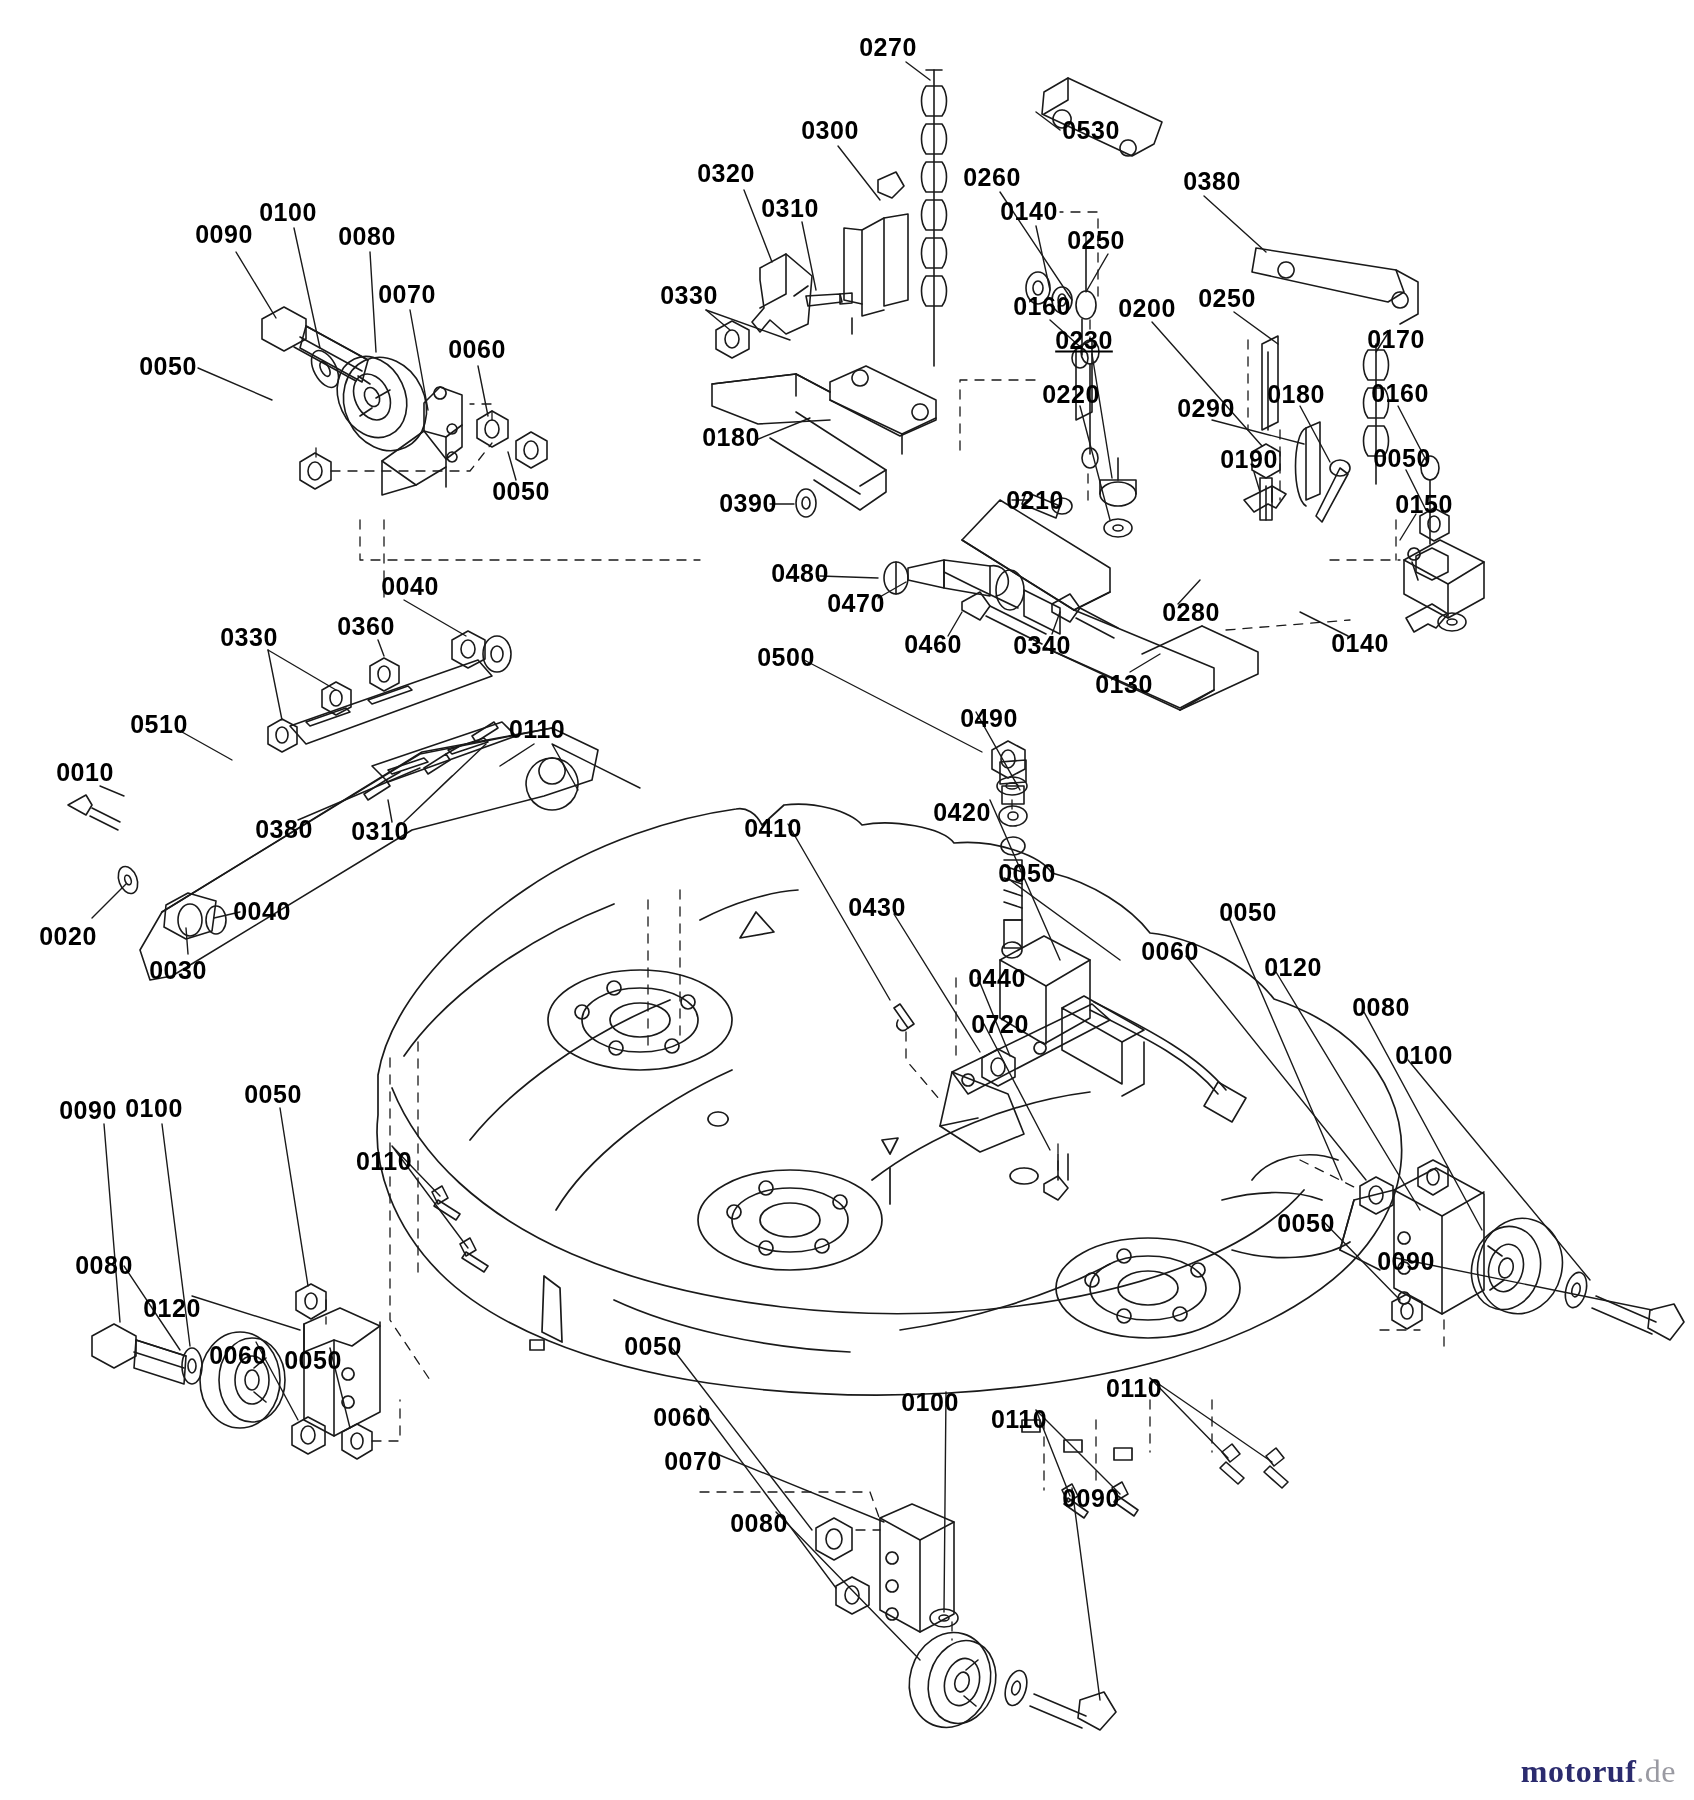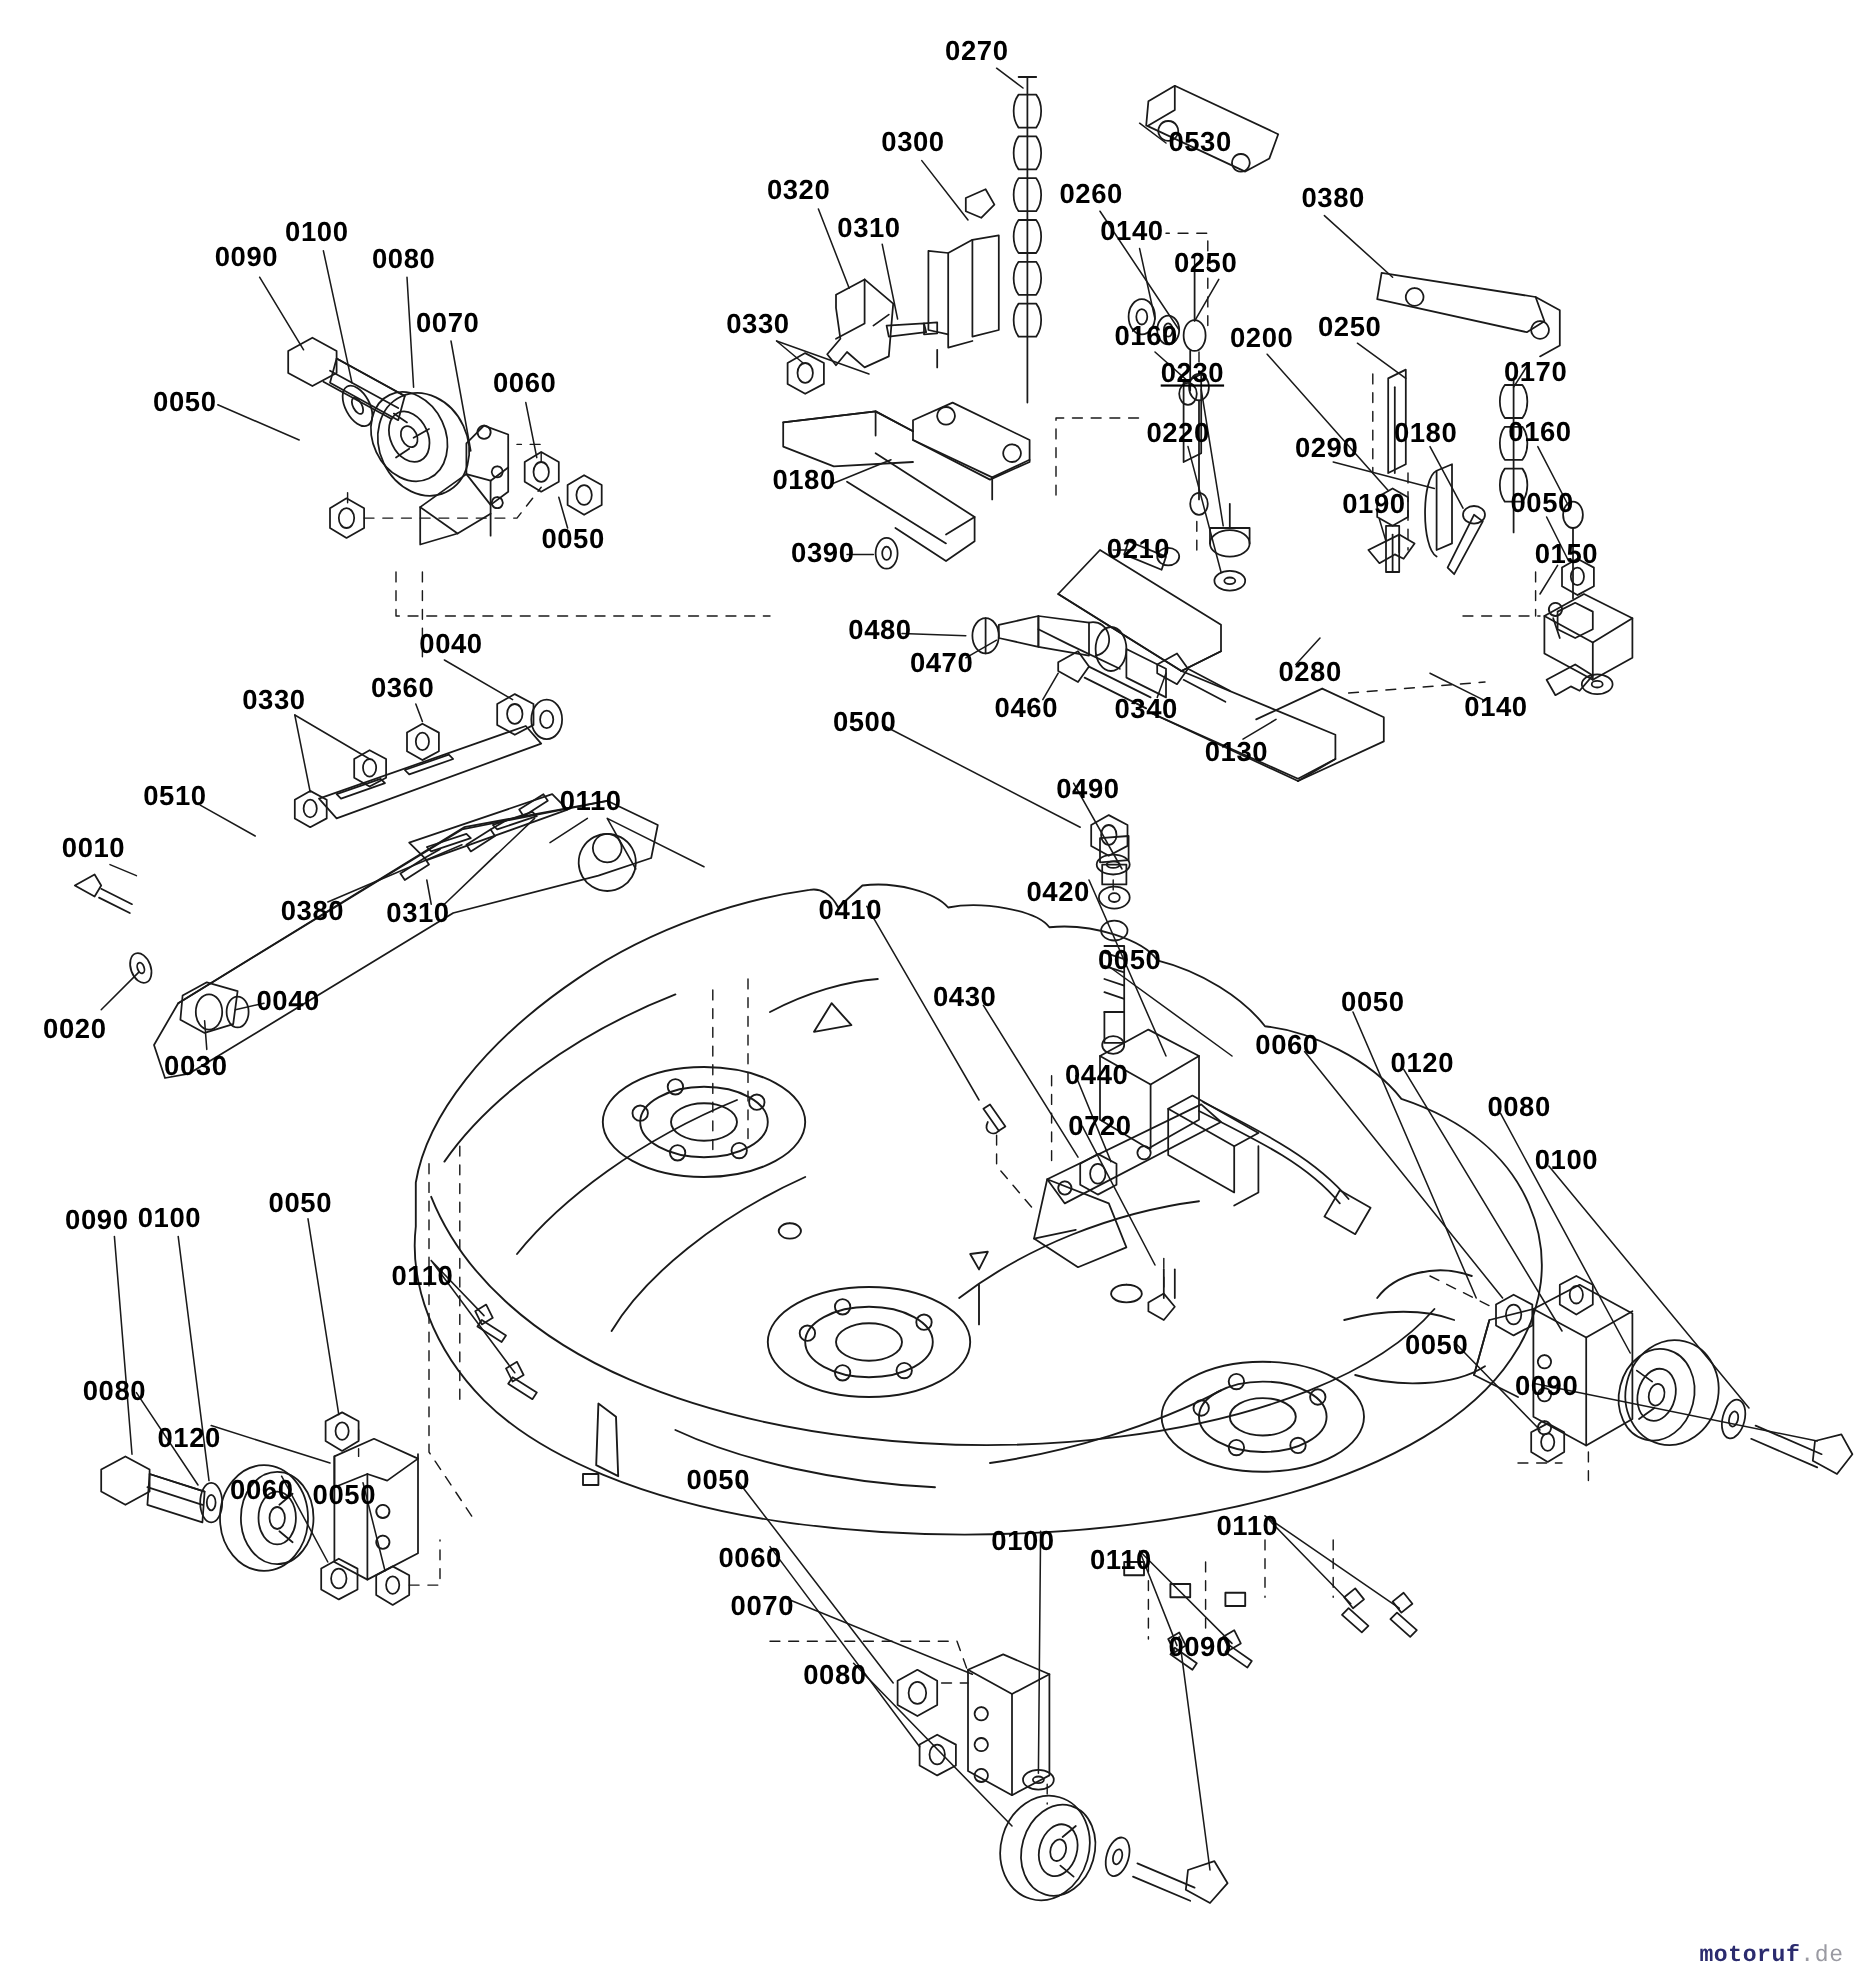--- a/index.html
+++ b/index.html
@@ -12,22 +12,22 @@
     font-weight:700;
     color:#000000;
     white-space:nowrap;
     letter-spacing:0.5px;
     transform:translate(-50%,-50%);
   }
   .wm{
     position:absolute;
     right:18px;
     bottom:10px;
-    font-family:Liberation Mono, monospace;
-    font-size:21px;
+    font-family:Liberation Serif, serif;
+    font-size:32px;
     font-weight:700;
     color:#8d8d93;
     letter-spacing:0.5px;
     margin-top:12px;
   }
   .wm .b{color:#2b2b6e;}
   .wm .g{color:#9a9aa2;font-weight:400;}
 </style>
 </head>
 <body>

